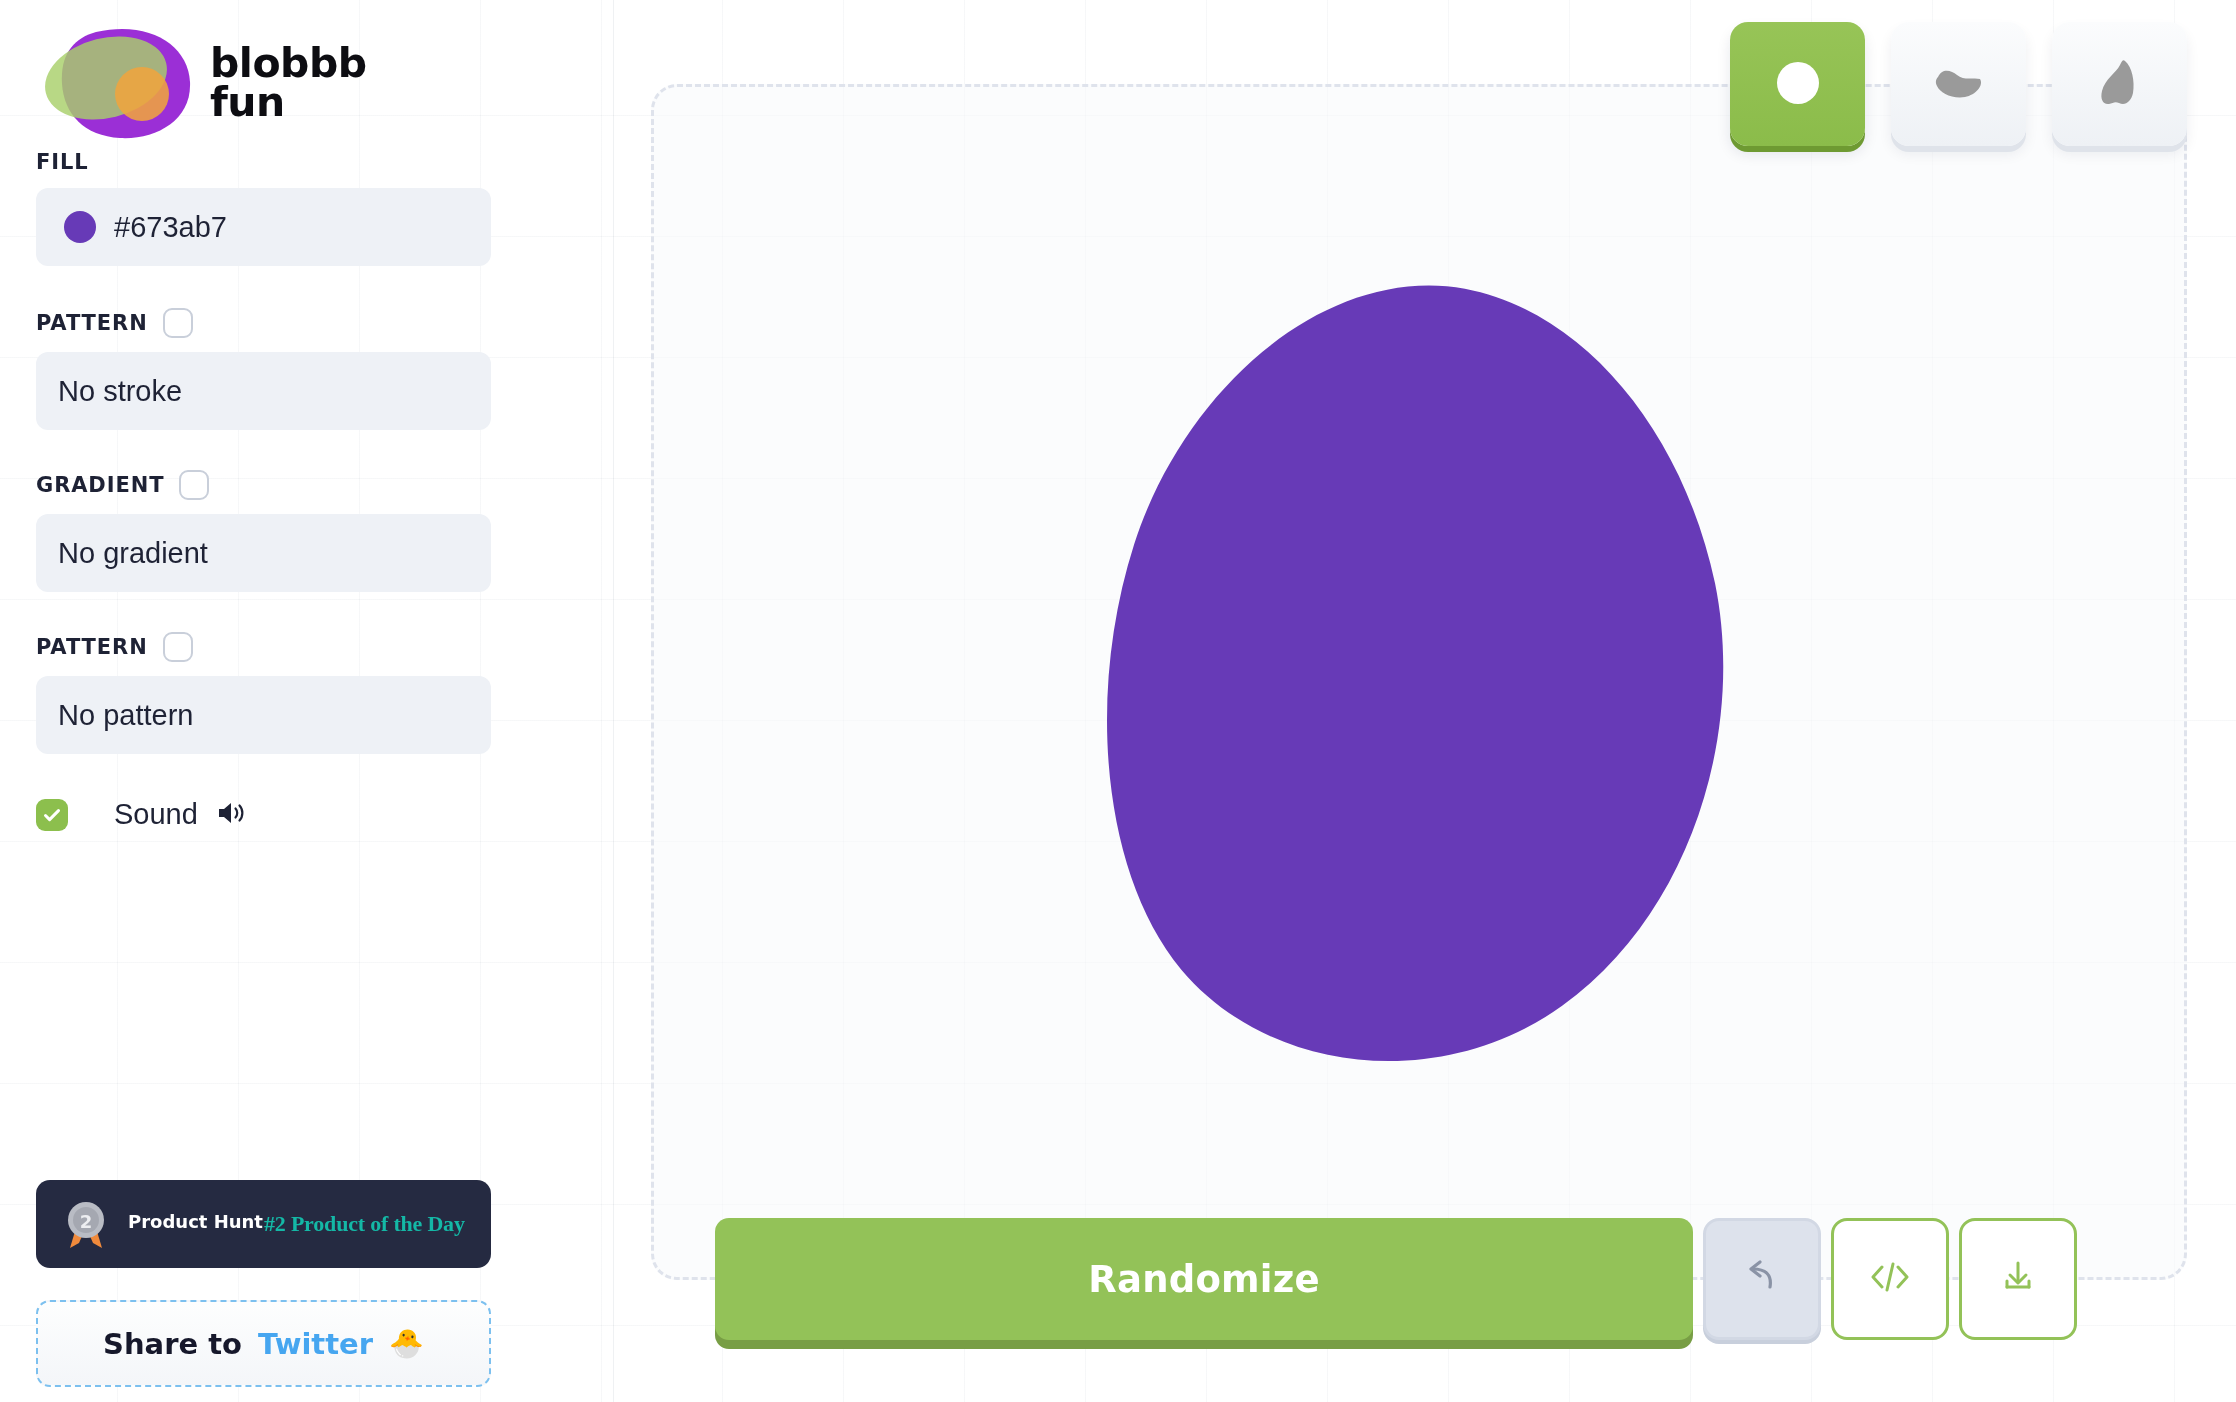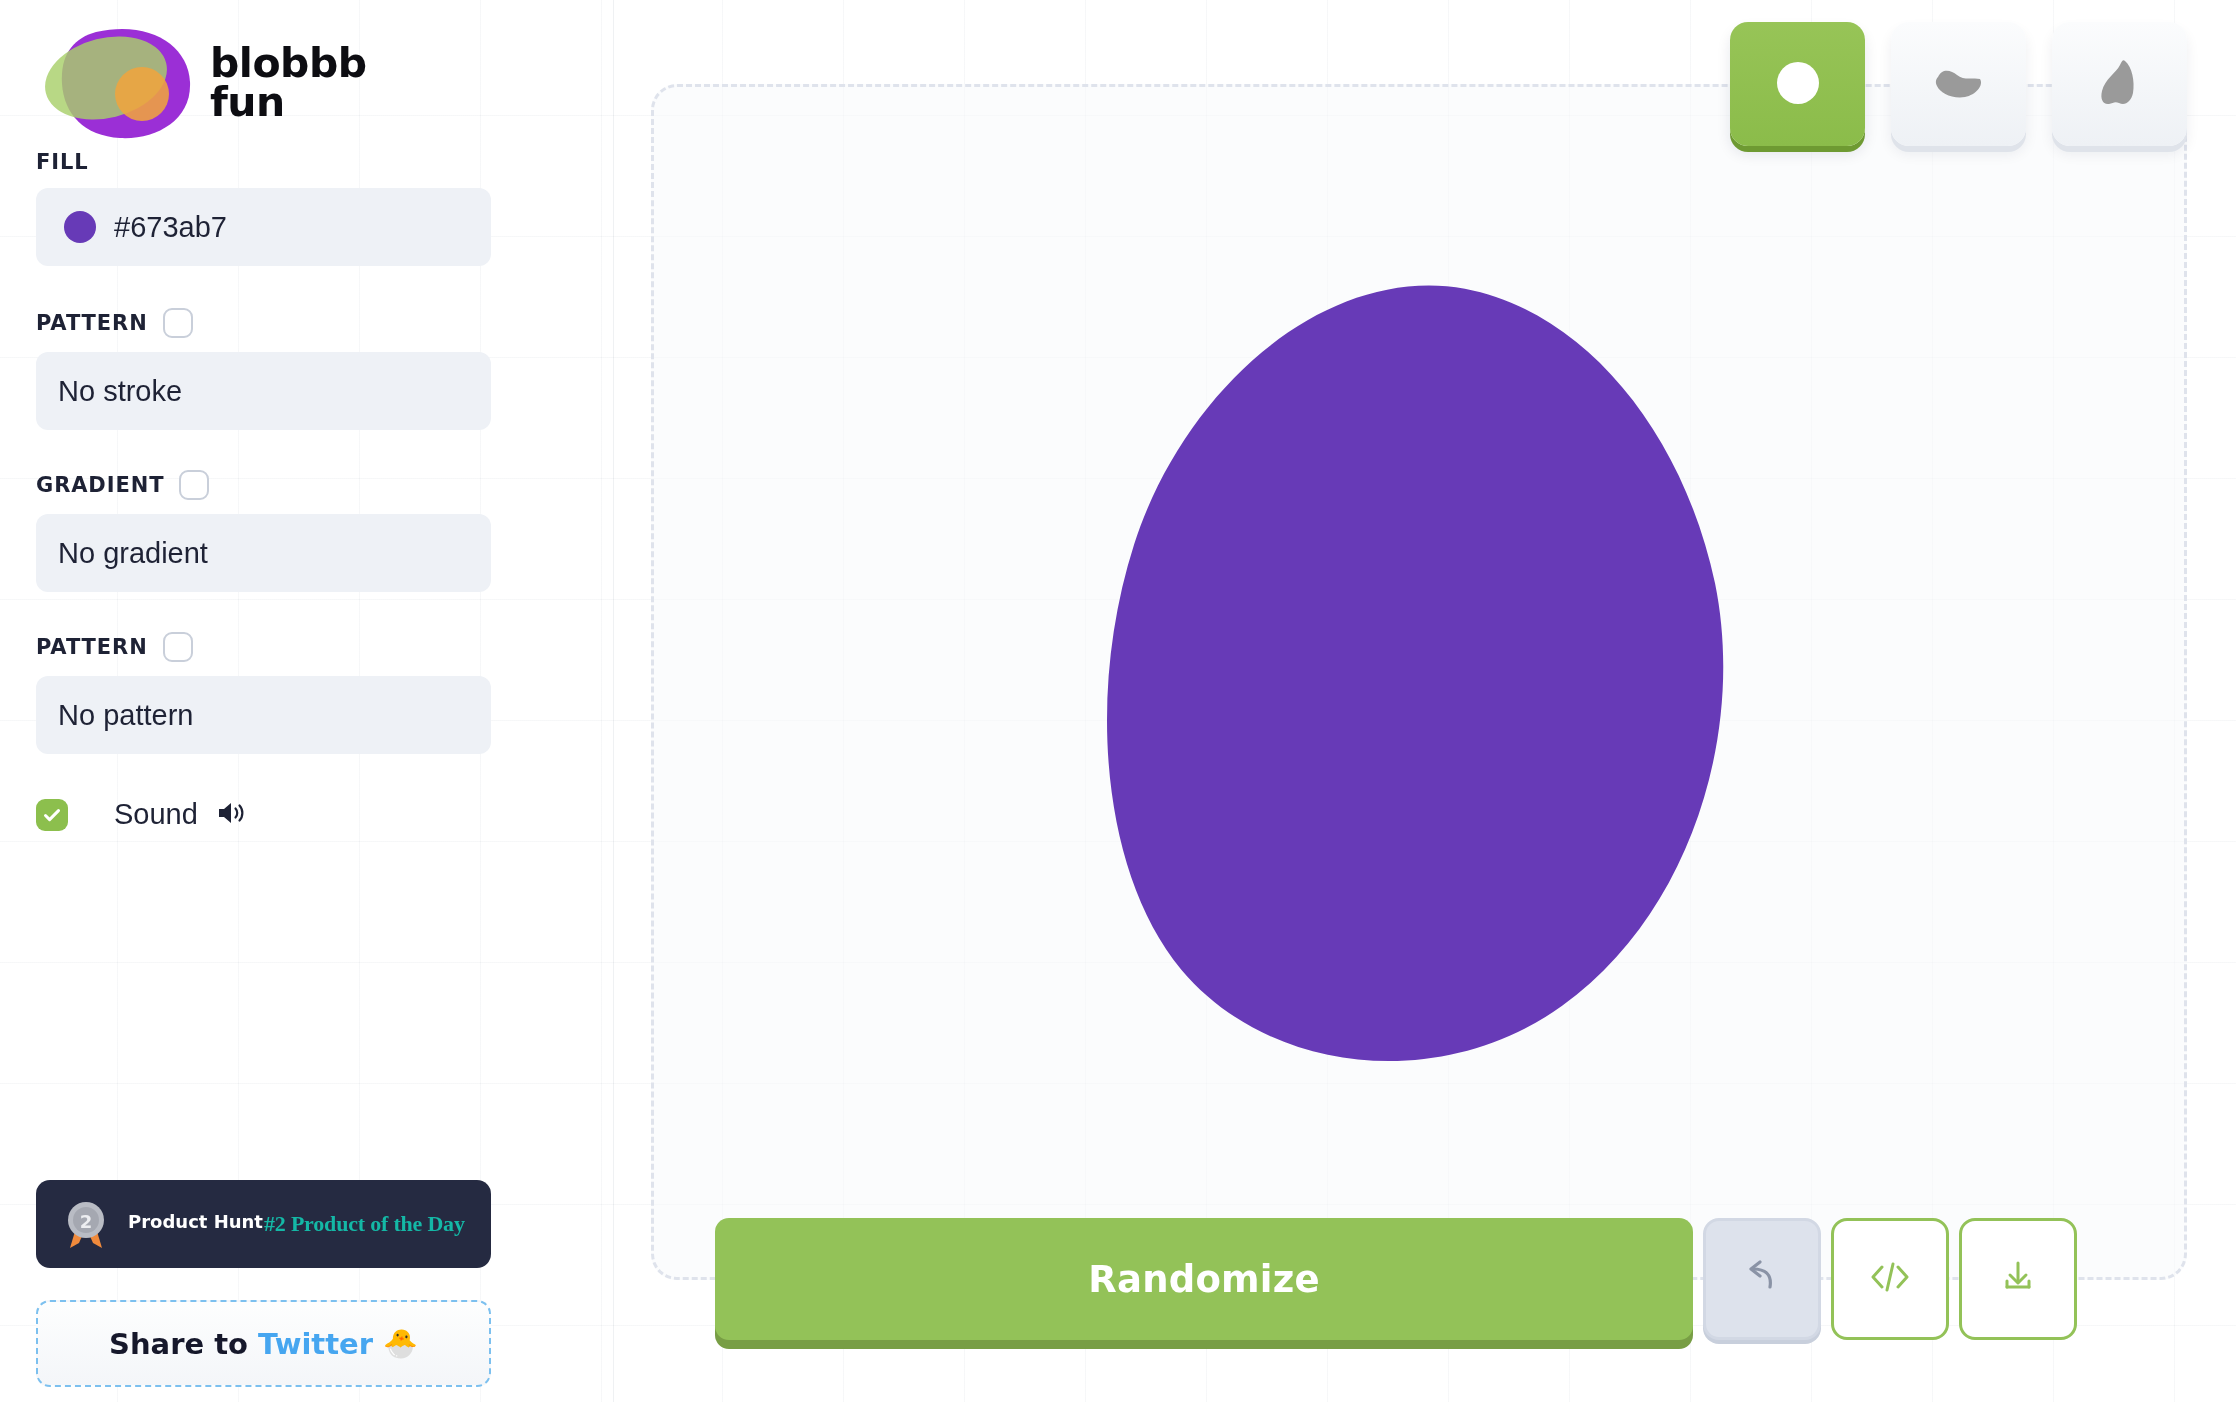--- a/index.html
+++ b/index.html
@@ -174,21 +174,21 @@
     left: 36px;
     top: 1300px;
     width: 455px;
     height: 87px;
     border: 2px dashed #7cc0ef;
     border-radius: 14px;
     background: linear-gradient(180deg,#fdfefe 0%, #f4f6f9 100%);
     display: flex;
     align-items: center;
     justify-content: center;
-    gap: 10px;
+    gap: 16px;
   }
   .tw-txt {
     font-family: "DejaVu Sans", sans-serif;
     font-size: 29px;
     font-weight: 700;
     color: #16182b;
   }
   .tw-blue { color: #46a6f0; }
   .tw-emoji { font-size: 28px; }
 

